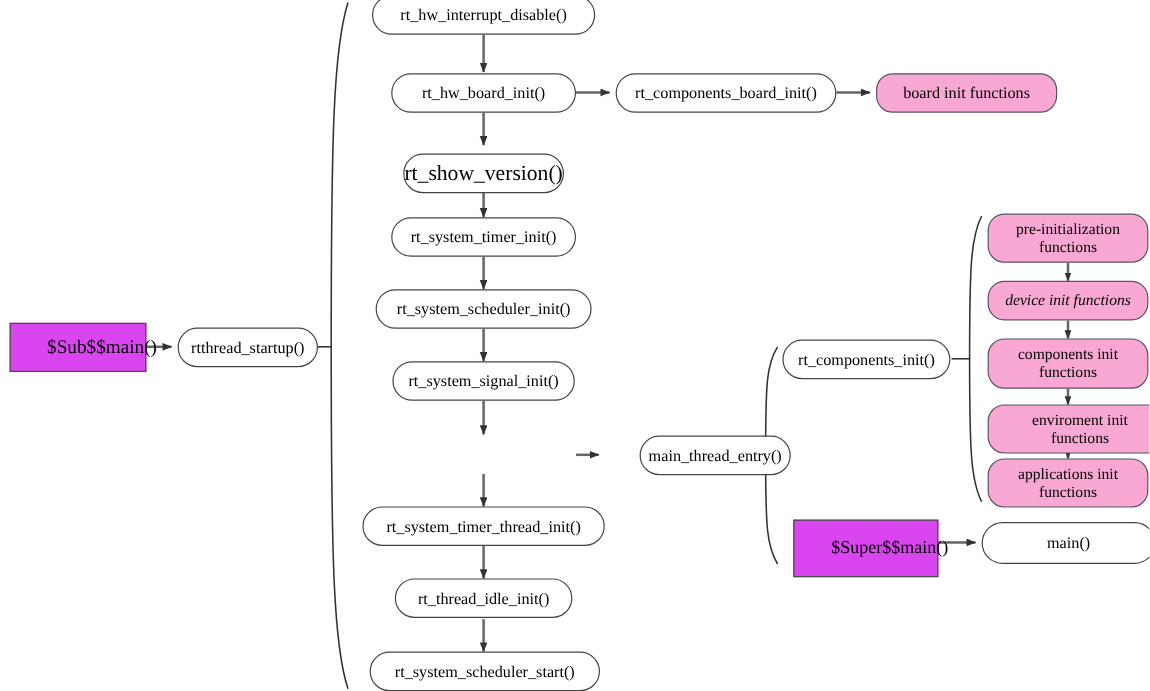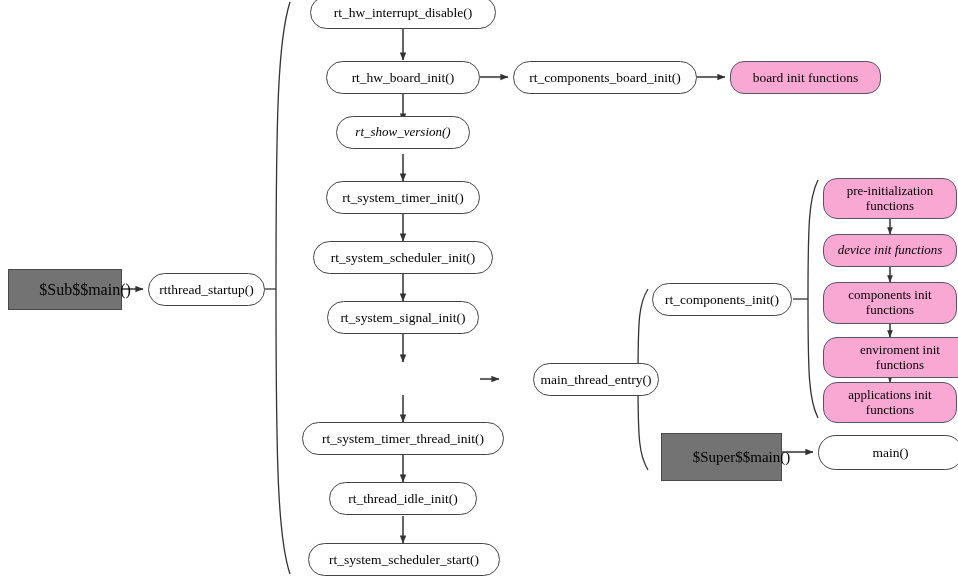--- a/index.html
+++ b/index.html
@@ -40,21 +40,21 @@
     border-radius: 999px;
     background: #ffffff;
   }
   .node.rounded.blue {
     border: 1.2px solid #555566;
     background: #f9a8d4;
     border-radius: 14px;
   }
   .node.rect {
     border: 1.4px solid #4a4a4a;
-    background: #737373;
+    background: #d946ef;
     border-radius: 0;
     padding-left: 40px;
   }
 </style>
 </head>
 <body>
 
 <div id="canvas">
 
   <svg id="edges" viewBox="0 0 958 576" xmlns="http://www.w3.org/2000/svg">
@@ -112,21 +112,21 @@
   </svg>
 
   <div class="node rect" style="left:8px; top:269px; width:114px; height:41px; font-size:16px;">$Sub$$main()</div>
 
   <div class="node rounded" style="left:148px; top:273px; width:117px; height:33px; font-size:13.5px;">rtthread_startup()</div>
 
   <div class="node rounded" style="left:310px; top:-4px; width:186px; height:33px; font-size:13.5px;">rt_hw_interrupt_disable()</div>
 
   <div class="node rounded" style="left:326px; top:61px; width:154px; height:33px; font-size:13.5px;">rt_hw_board_init()</div>
 
-  <div class="node rounded" style="left:336px; top:116px; width:134px; height:33px; font-size:13px;font-style:italic;">rt_show_version()</div>
+  <div class="node rounded" style="left:336px; top:128px; width:134px; height:33px; font-size:18px;">rt_show_version()</div>
 
   <div class="node rounded" style="left:326px; top:181px; width:154px; height:33px; font-size:13.5px;">rt_system_timer_init()</div>
 
   <div class="node rounded" style="left:313px; top:241px; width:180px; height:33px; font-size:13.5px;">rt_system_scheduler_init()</div>
 
   <div class="node rounded" style="left:327px; top:301px; width:152px; height:33px; font-size:13.5px;">rt_system_signal_init()</div>
 
 
   <div class="node rounded" style="left:329px; top:482px; width:148px; height:33px; font-size:13.5px;">rt_thread_idle_init()</div>
 

